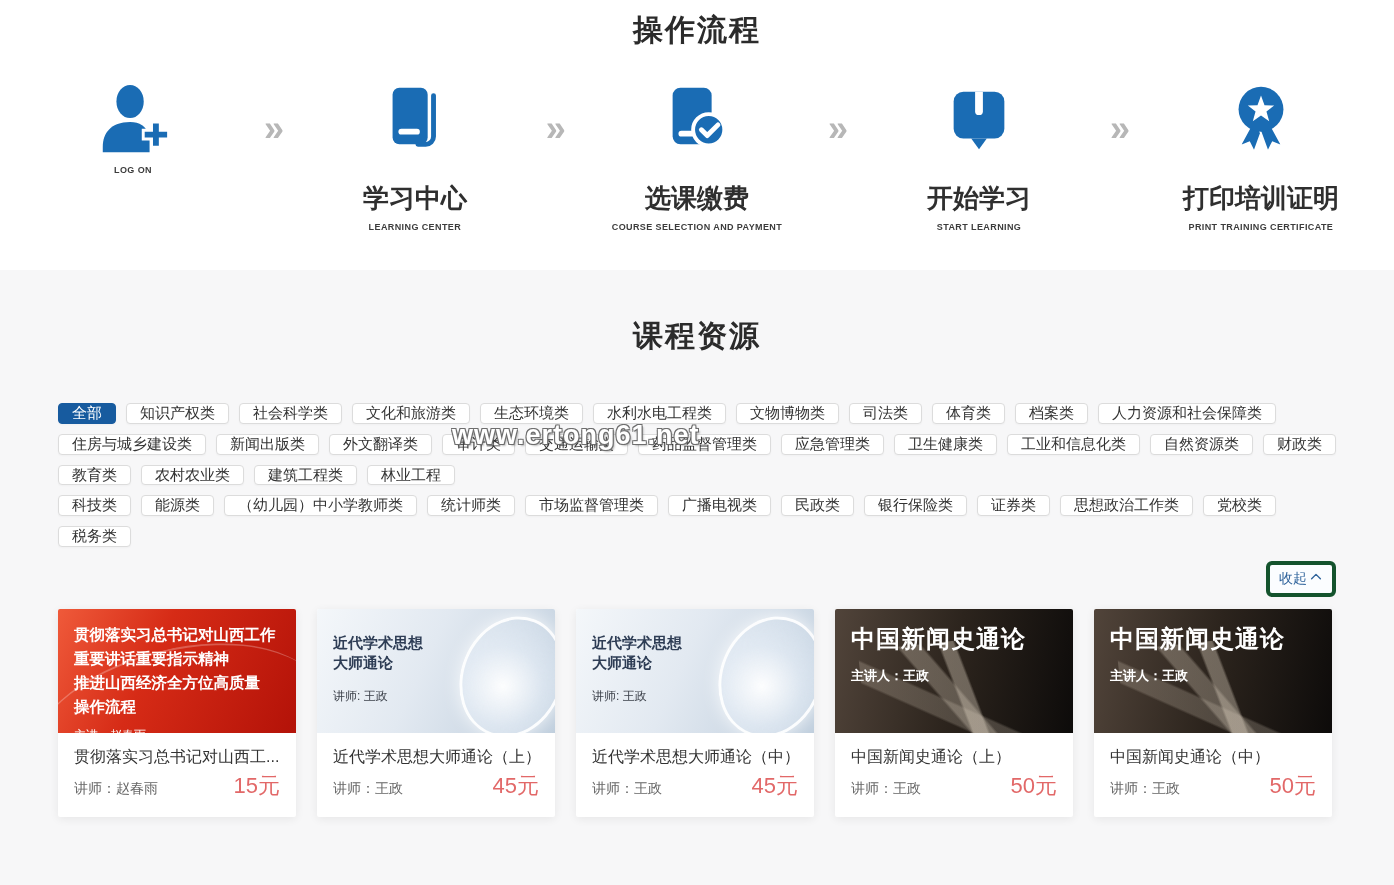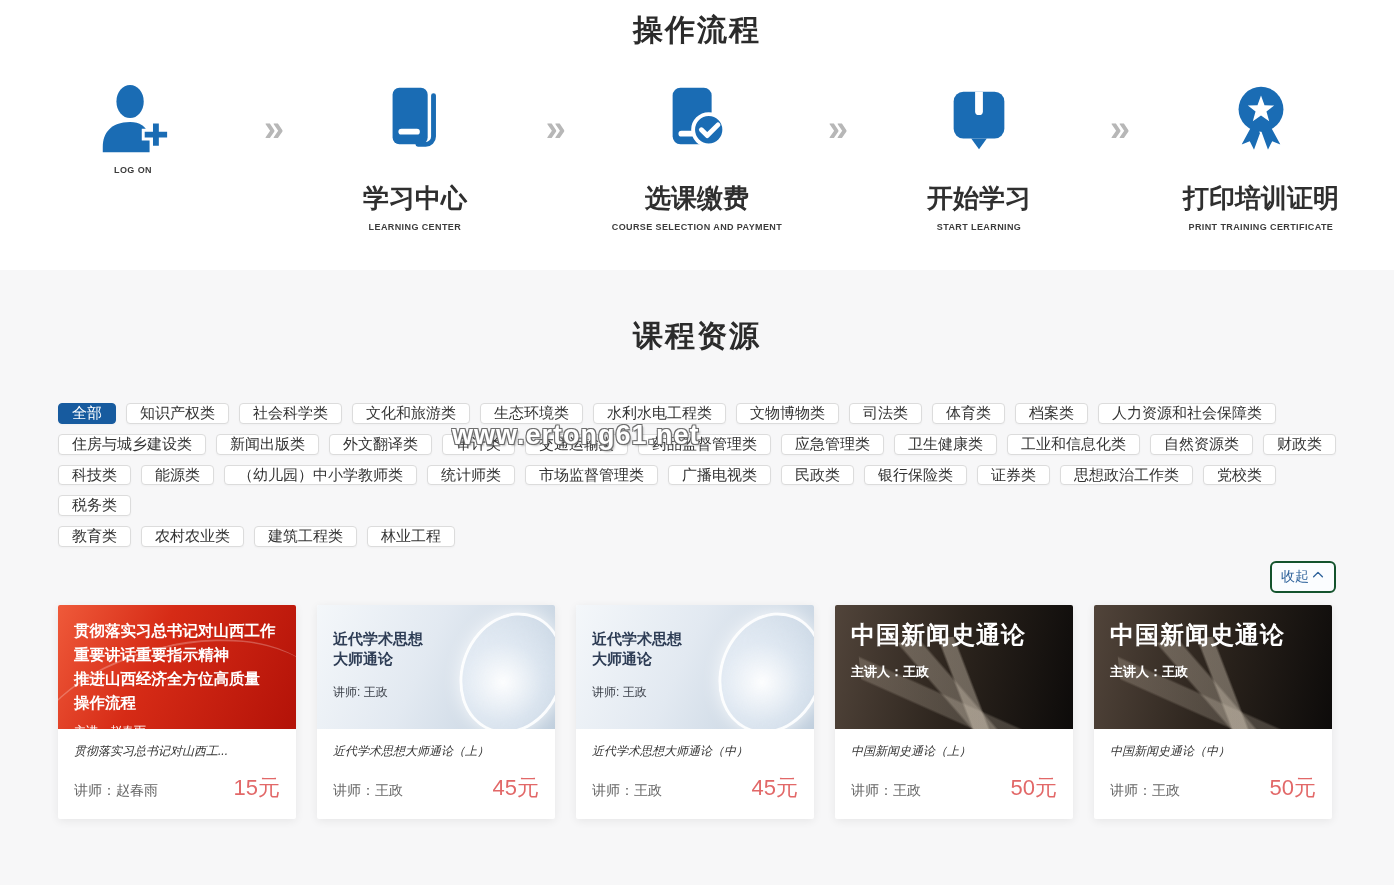--- a/index.html
+++ b/index.html
@@ -39,21 +39,21 @@
   }
   .tag.active { background:#175b9f; border-color:#175b9f; color:#fff; }
   .watermark {
     position:absolute; left:452px; top:150px; font-size:27px; font-weight:700; color:#fff;
     letter-spacing:1px; pointer-events:none; white-space:nowrap;
     text-shadow:-1px -1px 0 #6e6e6e, 1px -1px 0 #6e6e6e, -1px 1px 0 #6e6e6e, 1px 1px 0 #6e6e6e, 2px 2px 2px rgba(0,0,0,.25);
   }
   .collapse-row { display:flex; justify-content:flex-end; margin:14px 0 12px; }
   .collapse-btn {
     display:inline-flex; align-items:center; gap:2px;
-    border:2px solid #14532d; border-radius:6px; background:#fbfdff;
+    border:4px solid #14532d; border-radius:6px; background:#fbfdff;
     color:#2f639b; font-size:14px; padding:5px 9px; cursor:pointer;
   }
   .collapse-btn svg { width:14px; height:14px; }
   
   .cards-row { display:flex; gap:21px; }
   .card {
     flex:0 0 238px; background:#fff; border-radius:2px; overflow:hidden;
     box-shadow:0 2px 10px rgba(0,0,0,.07); cursor:pointer;
   }
   .card-banner { height:124px; position:relative; padding:14px 16px; overflow:hidden; }
@@ -79,22 +79,22 @@
     content:""; position:absolute; width:220px; height:150px; left:30px; top:30px;
     background:
       linear-gradient(75deg, transparent 46%, rgba(226,214,196,.38) 47%, rgba(226,214,196,.38) 52%, transparent 53%),
       linear-gradient(55deg, transparent 44%, rgba(226,214,196,.3) 45%, rgba(226,214,196,.3) 51%, transparent 52%),
       linear-gradient(30deg, transparent 42%, rgba(226,214,196,.22) 43%, rgba(226,214,196,.22) 50%, transparent 51%);
     transform:rotate(-6deg);
   }
   .banner-dark .bl { color:#fff; font-size:24px; font-weight:700; letter-spacing:1px; position:relative; z-index:2; }
   .banner-dark .bs { color:#fff; font-size:13px; font-weight:700; margin-top:12px; position:relative; z-index:2; }
   .card-info { padding:14px 16px 16px; }
-  .card-title { font-size:12px; color:#333; white-space:nowrap; overflow:hidden;font-style:italic; }
-  .card-meta { display:flex; justify-content:space-between; align-items:baseline; margin-top:13px; }
+  .card-title { font-size:16px; color:#333; white-space:nowrap; overflow:hidden; }
+  .card-meta { display:flex; justify-content:space-between; align-items:baseline; margin-top:3px; }
   .card-teacher { font-size:14px; color:#666; }
   .card-price { font-size:22px; color:#e26868; }
 </style>
 </head>
 <body>
 
 <div class="top-section">
   <div class="section-title">操作流程</div>
   <div class="steps-row">
 
@@ -198,39 +198,39 @@
           <span class="tag">审计类</span>
           <span class="tag">交通运输类</span>
           <span class="tag">药品监督管理类</span>
           <span class="tag">应急管理类</span>
           <span class="tag">卫生健康类</span>
           <span class="tag">工业和信息化类</span>
           <span class="tag">自然资源类</span>
           <span class="tag">财政类</span>
         </div>
       <div class="tag-row">
+          <span class="tag">教育类</span>
+          <span class="tag">农村农业类</span>
+          <span class="tag">建筑工程类</span>
+          <span class="tag">林业工程</span>
+        </div>
+      <div class="tag-row">
           <span class="tag">科技类</span>
           <span class="tag">能源类</span>
           <span class="tag">（幼儿园）中小学教师类</span>
           <span class="tag">统计师类</span>
           <span class="tag">市场监督管理类</span>
           <span class="tag">广播电视类</span>
           <span class="tag">民政类</span>
           <span class="tag">银行保险类</span>
           <span class="tag">证券类</span>
           <span class="tag">思想政治工作类</span>
           <span class="tag">党校类</span>
           <span class="tag">税务类</span>
         </div>
-      <div class="tag-row">
-          <span class="tag">教育类</span>
-          <span class="tag">农村农业类</span>
-          <span class="tag">建筑工程类</span>
-          <span class="tag">林业工程</span>
-        </div>
     </div>
 
     <div class="collapse-row">
       <button class="collapse-btn">
         <span>收起</span>
         <span>
           <svg viewBox="0 0 16 16">
               <path d="M3 10 L8 5 L13 10" stroke="#2f639b" stroke-width="1.6" fill="none" stroke-linecap="round" stroke-linejoin="round"></path>
             </svg>
         </span>

